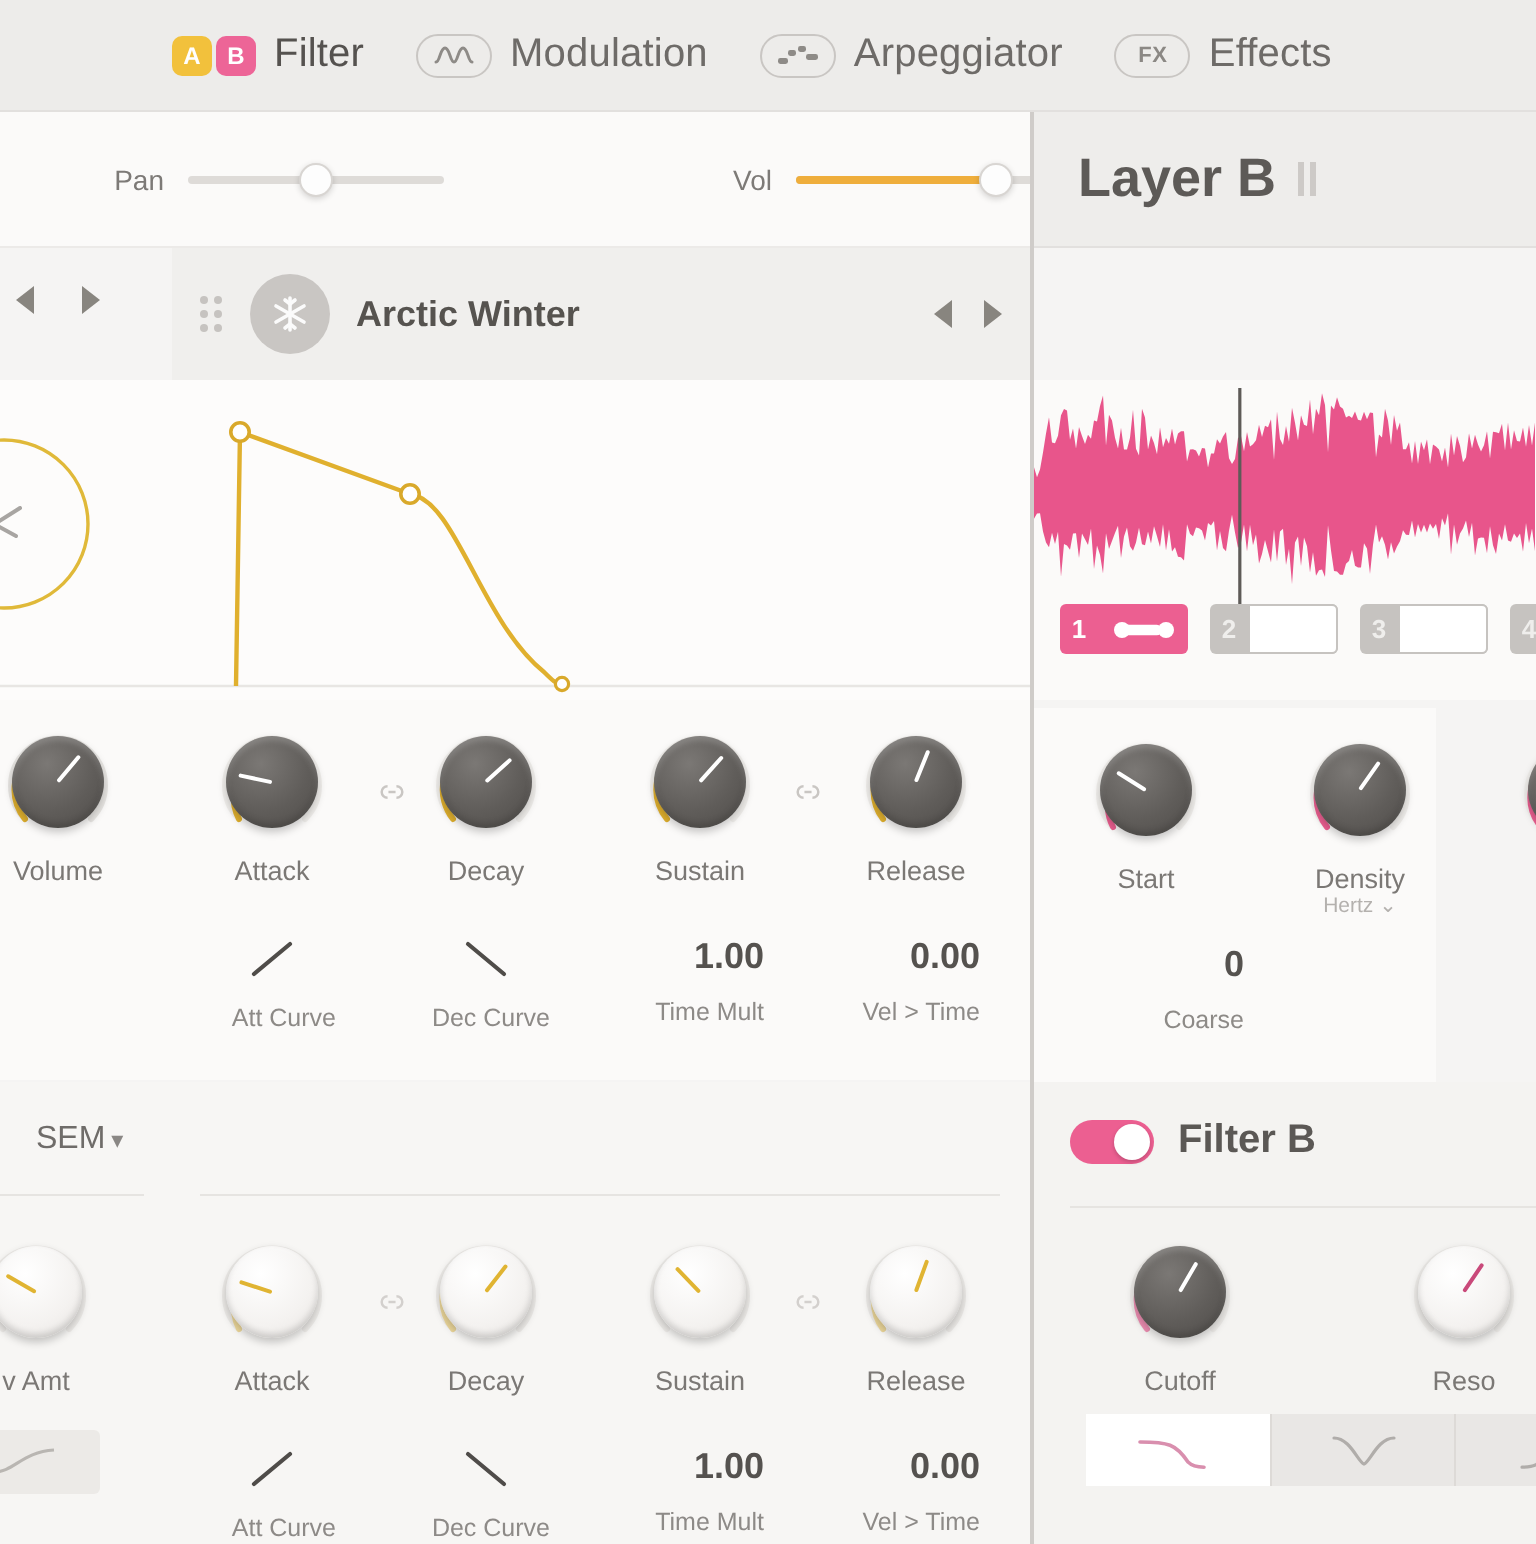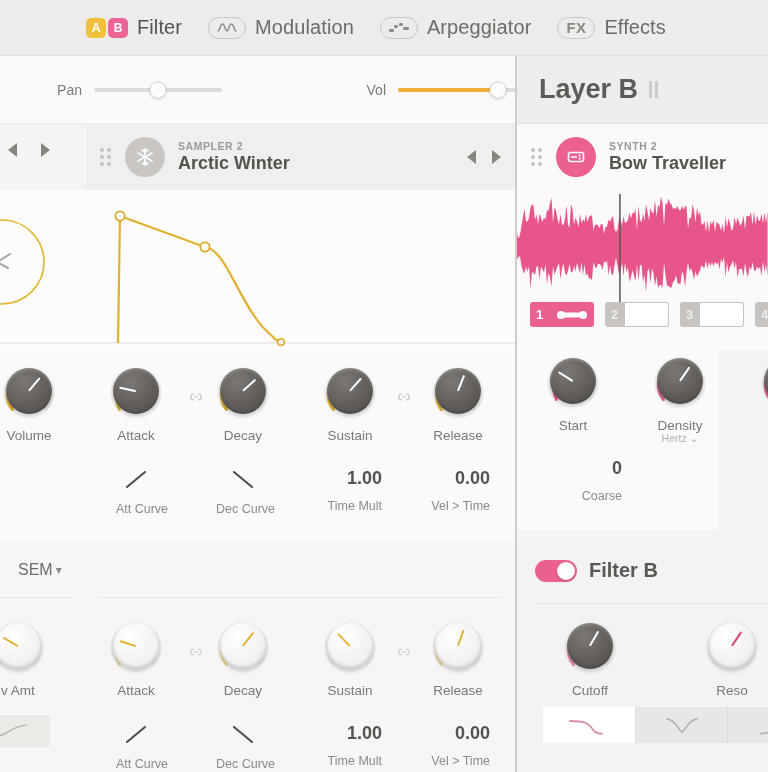--- a/index.html
+++ b/index.html
@@ -31,21 +31,21 @@
     font-size: 12px; font-weight: bold; color: #fff;
   }
   .ab-a { background: #f2c13c; }
   .ab-b { background: #ed6597; }
 
   .icon-pill {
     width: 38px; height: 22px; border-radius: 11px;
     border: 1.4px solid #c9c6c3;
     display: flex; align-items: center; justify-content: center;
   }
-  .icon-pill.fx { font-size: 15px; font-weight: bold; color: #8b8884; letter-spacing: .3px; }
+  .icon-pill.fx { font-size: 11px; font-weight: bold; color: #8b8884; letter-spacing: .3px; }
 
   
   .volpan {
     position: absolute; top: 56px; left: 0; width: 515px; height: 68px;
     background: #fbfaf9;
     display: flex; align-items: center;
     border-bottom: 1px solid #eceae8;
   }
   .sld-group { display: flex; align-items: center; }
   .sld-label { font-size: 14px; color: #7d7a77; width: 36px; text-align: right; margin-right: 12px; }
@@ -148,21 +148,21 @@
   }
   .slot .sbody { width: 45px; height: 25px; border-radius: 0 3px 3px 0; }
   .slot.on { background: #ec5f91; }
   .slot.on .snum { color: #fff; }
   .slot.on .sbody { display: flex; align-items: center; justify-content: center; }
   .slot.off { background: #c6c3c0; }
   .slot.off .snum { color: #efeeec; }
   .slot.off .sbody { background: #ffffff; border: 1px solid #c6c3c0; }
 
   .knobrow-r {
-    position: absolute; top: 340px; left: 517px; width: 201px; height: 190px;
+    position: absolute; top: 354px; left: 517px; width: 201px; height: 190px;
     background: #fbfaf9;
   }
 
   
   .bot-left {
     position: absolute; top: 541px; left: 0; width: 515px; height: 231px;
     background: #f7f6f4;
   }
   .sem-drop {
     position: absolute; top: 20px; left: 18px;
@@ -277,51 +277,28 @@
             <line x1="4" y1="7" x2="18" y2="15"></line>
             <line x1="4" y1="15" x2="18" y2="7"></line>
           <line x1="11" y1="6" x2="8.5" y2="4"></line>
             <line x1="11" y1="6" x2="13.5" y2="4"></line>
           <line x1="11" y1="16" x2="8.5" y2="18"></line>
             <line x1="11" y1="16" x2="13.5" y2="18"></line>
         </g>
       </svg>
     </span>
     <span class="inst-meta">
-      <span class="inst-kind" style="display:block">SAMPLER 2</span>
       <span class="inst-name" style="display:block">Arctic Winter</span>
     </span>
     <span class="arrows">
       <span class="arrow left"></span>
       <span class="arrow right"></span>
     </span>
   </div>
 
-  <div class="inst-head-r">
-    <span class="drag-dots">
-        <i></i>
-        <i></i>
-        <i></i>
-        <i></i>
-        <i></i>
-        <i></i>
-      </span>
-    <span class="inst-avatar av-pink">
-      <svg width="22" height="22" viewBox="0 0 22 22">
-        <rect x="3.5" y="6.5" width="15" height="9" rx="2" fill="none" stroke="#fff" stroke-width="1.6"></rect>
-        <line x1="6.5" y1="11" x2="11.5" y2="11" stroke="#fff" stroke-width="1.6" stroke-linecap="round"></line>
-        <circle cx="14.8" cy="9.6" r="1.1" fill="#fff"></circle>
-        <circle cx="14.8" cy="12.6" r="1.1" fill="#fff"></circle>
-      </svg>
-    </span>
-    <span class="inst-meta">
-      <span class="inst-kind" style="display:block">SYNTH 2</span>
-      <span class="inst-name" style="display:block">Bow Traveller</span>
-    </span>
-  </div>
 
   <div class="env-wrap">
     <svg width="515" height="160" viewBox="0 0 515 160">
       <line x1="0" y1="153" x2="515" y2="153" stroke="#e8e6e3" stroke-width="1.3"></line>
 
       <circle cx="2" cy="72" r="42" fill="none" stroke="#e0b939" stroke-width="1.7"></circle>
       <g stroke="#9a9793" stroke-width="2" stroke-linecap="round" opacity=".85">
         <line x1="-14" y1="66" x2="8" y2="78"></line>
           <line x1="-12" y1="78" x2="10" y2="64"></line>
           <line x1="-2" y1="58" x2="-2" y2="86"></line>

